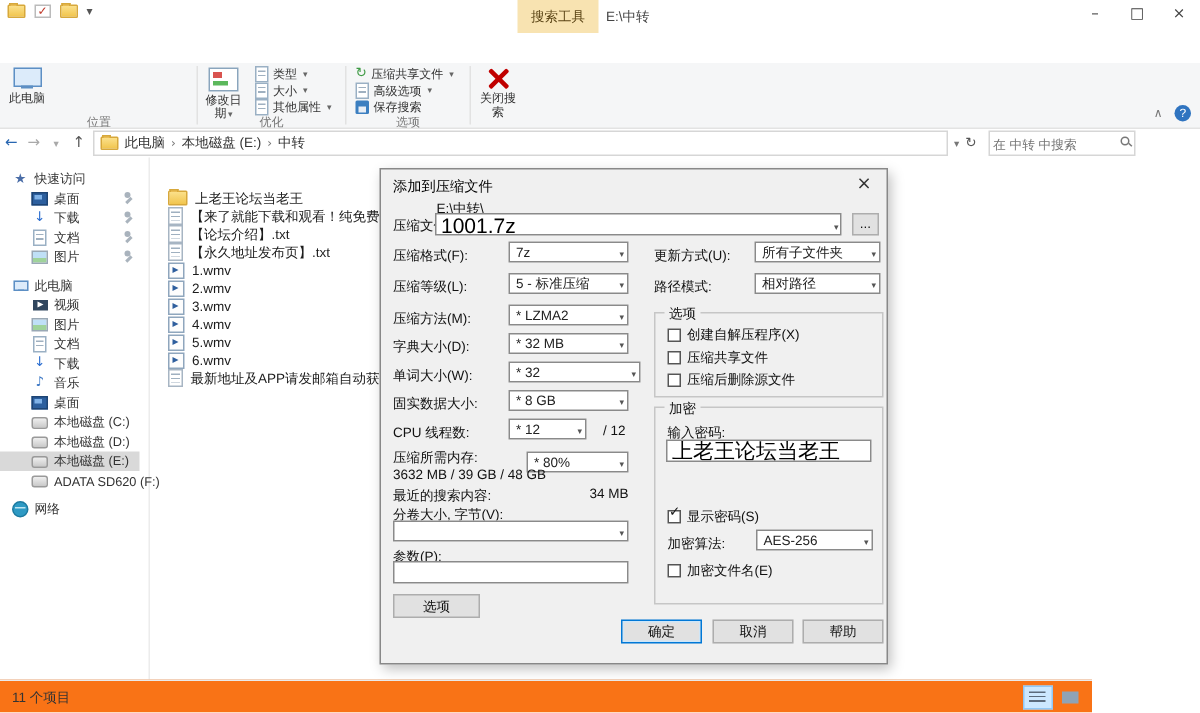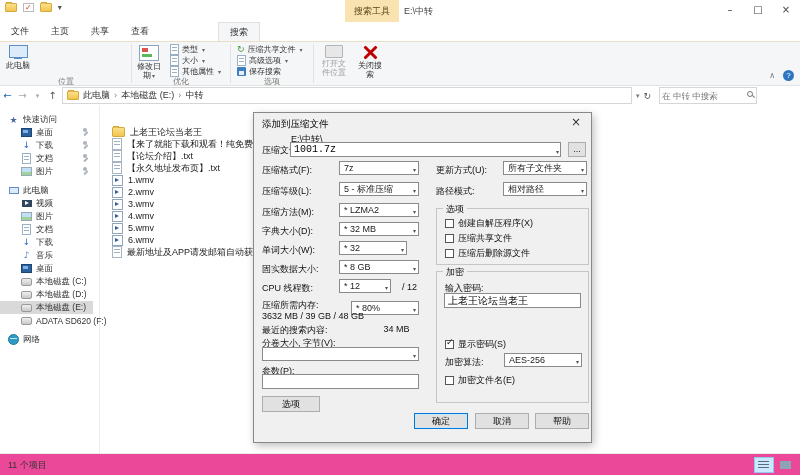--- a/index.html
+++ b/index.html
@@ -117,42 +117,42 @@
   .frow{position:absolute;left:11px;height:12px;display:flex;align-items:center;gap:5px;white-space:nowrap;color:#1c1c1c}
   .f-folder{width:11px;height:8px;background:linear-gradient(#fbe08a,#f1c54e);border:1px solid #d7a83b;border-radius:1px;position:relative}
   .f-folder::before{content:"";position:absolute;top:-2px;left:0;width:4px;height:1px;background:#e9bd55;border:1px solid #d7a83b;border-bottom:none}
   .f-txt{width:8px;height:10px;background:#fff;border:1px solid #a7b5c3;position:relative}
   .f-txt::after{content:"";position:absolute;left:1px;right:1px;top:2px;height:6px;
     background:repeating-linear-gradient(to bottom,#9fb0c0 0 1px,transparent 1px 3px)}
   .f-wmv{width:9px;height:9px;background:#fdfdfd;border:1px solid #8fa6bd;position:relative}
   .f-wmv::after{content:"";position:absolute;left:2px;top:2px;width:0;height:0;border-left:4px solid #2f5f9e;border-top:2.5px solid transparent;border-bottom:2.5px solid transparent}
 
   
-  .statusbar{left:0;top:453px;width:800px;height:22px;border-top:1px solid #eaeaea;background:#ec4899}
+  .statusbar{left:0;top:453px;width:728px;height:22px;border-top:1px solid #eaeaea;background:#f97316}
   .statustext{position:absolute;left:8px;top:5px;color:#333}
   .viewbtns{position:absolute;right:4px;top:3px;display:flex;gap:2px}
   .viewbtn{width:18px;height:14px;border:1px solid transparent;position:relative}
   .viewbtn.active{background:#cce8ff;border-color:#90c8f6}
   .viewbtn .lines{position:absolute;left:3px;top:3px;width:11px;height:8px;
     background:repeating-linear-gradient(to bottom,#5b6b7c 0 1px,transparent 1px 3px)}
   .viewbtn .thumb{position:absolute;left:3px;top:3px;width:11px;height:8px;background:#8fa3b5}
 
   
   .dlg{left:253px;top:112px;width:339px;height:331px;background:#f0f0f0;border:1px solid #888;
     box-shadow:2px 3px 8px rgba(0,0,0,.25);box-sizing:border-box}
   .dlg-title{position:absolute;left:8px;top:5px;font-size:9.5px;color:#000}
   .dlg-close{position:absolute;right:0;top:0;width:30px;height:20px;text-align:center;line-height:19px;
     font-size:12px;color:#333}
   .dlbl{position:absolute;font-size:9px;color:#111;white-space:nowrap}
   .dval{position:absolute;font-size:9px;color:#111;white-space:nowrap}
   .combo{position:absolute;height:14px;background:#fff;border:1px solid #8a8a8a;box-sizing:border-box;
     line-height:12px;padding:0 11px 0 4px;font-size:9px;white-space:nowrap;overflow:hidden}
   .combo .arr{position:absolute;right:2px;top:2px;font-size:6px;color:#555}
   .tbox{position:absolute;height:15px;background:#fff;border:1px solid #8a8a8a;box-sizing:border-box;
-    font-size:10px;padding:0 3px;font-family:Liberation Mono, monospace;outline:none}
+    font-size:14px;padding:0 3px;font-family:Liberation Sans, sans-serif;outline:none}
   .dbtn{position:absolute;height:16px;background:#e1e1e1;border:1px solid #adadad;box-sizing:border-box;
     text-align:center;line-height:14px;font-size:9px;color:#111}
   .dbtn.primary{border:1px solid #0078d7;box-shadow:inset 0 0 0 1px #cfe6f7}
   .gbox{position:absolute;border:1px solid #c6c6c6}
   .gbox .glegend{position:absolute;left:6px;top:-6px;background:#f0f0f0;padding:0 3px;font-size:9px;color:#111}
   .cbrow{position:absolute;display:flex;align-items:center;gap:4px;font-size:9px;color:#111;white-space:nowrap}
   .cb{width:9px;height:9px;background:#fff;border:1px solid #555;position:relative;box-sizing:border-box}
   .cb .tick{position:absolute;left:0px;top:-4px;font-size:9px;color:#1a1a1a}
 </style>
 </head>
@@ -169,27 +169,20 @@
     </div>
     <div class="abs ctxtab">搜索工具</div>
     <div class="abs wtitle">E:\中转</div>
     <div class="abs winbtns">
       <span class="winbtn ico">–</span>
       <span class="winbtn ico">□</span>
       <span class="winbtn ico">×</span>
     </div>
   </div>
 
-  <div class="abs tabsrow">
-    <span class="tab">文件</span>
-    <span class="tab">主页</span>
-    <span class="tab">共享</span>
-    <span class="tab">查看</span>
-    <span class="tab active" style="margin-left:58px">搜索</span>
-  </div>
 
   <div class="abs ribbon">
     <div class="rgroup" style="width:128px">
       <div class="bigbtn">
         <span class="r-pc"></span>
         <span class="txt">此电脑</span>
       </div>
       <div class="glabel">位置</div>
     </div>
     <div class="rsep"></div>
@@ -234,24 +227,20 @@
         </div>
         <div class="srow">
           <span class="r-save"></span>
           <span>保存搜索</span>
         </div>
       </div>
       <div class="glabel">选项</div>
     </div>
     <div class="rsep"></div>
 
-    <div class="bigbtn dis" style="width:38px">
-      <span class="r-openloc"></span>
-      <span class="txt">打开文件位置</span>
-    </div>
     <div class="bigbtn" style="width:34px">
       <span class="r-x"></span>
       <span class="txt">关闭搜索</span>
     </div>
 
     <div class="ribcorner">
       <span class="collapsegl ico">∧</span>
       <span class="helpdot">?</span>
     </div>
   </div>
@@ -468,35 +457,35 @@
     <span class="dlbl" style="left:8px;top:72px">压缩等级(L):</span>
     <div class="combo" style="left:85px;top:69px;width:80px"><span>5 - 标准压缩</span><span class="arr ico">▾</span></div>
 
     <span class="dlbl" style="left:8px;top:93px">压缩方法(M):</span>
     <div class="combo" style="left:85px;top:90px;width:80px"><span>* LZMA2</span><span class="arr ico">▾</span></div>
 
     <span class="dlbl" style="left:8px;top:112px">字典大小(D):</span>
     <div class="combo" style="left:85px;top:109px;width:80px"><span>* 32 MB</span><span class="arr ico">▾</span></div>
 
     <span class="dlbl" style="left:8px;top:131px">单词大小(W):</span>
-    <div class="combo" style="left:85px;top:128px;width:68px"><span>* 32</span><span class="arr ico">▾</span></div>
+    <div class="combo" style="left:85px;top:128px;width:88px"><span>* 32</span><span class="arr ico">▾</span></div>
 
     <span class="dlbl" style="left:8px;top:150px">固实数据大小:</span>
     <div class="combo" style="left:85px;top:147px;width:80px"><span>* 8 GB</span><span class="arr ico">▾</span></div>
 
     <span class="dlbl" style="left:8px;top:169px">CPU 线程数:</span>
     <div class="combo" style="left:85px;top:166px;width:52px"><span>* 12</span><span class="arr ico">▾</span></div>
     <span class="dval" style="left:148px;top:169px">/ 12</span>
 
     <span class="dlbl" style="left:8px;top:186px">压缩所需内存:</span>
     <div class="combo" style="left:97px;top:188px;width:68px"><span>* 80%</span><span class="arr ico">▾</span></div>
     <span class="dval" style="left:8px;top:198px">3632 MB / 39 GB / 48 GB</span>
 
     <span class="dlbl" style="left:8px;top:211px">最近的搜索内容:</span>
-    <span class="dval" style="left:120px;top:211px;width:45px;text-align:center">34 MB</span>
+    <span class="dval" style="left:120px;top:211px;width:45px;text-align:right">34 MB</span>
 
     <span class="dlbl" style="left:8px;top:224px">分卷大小, 字节(V):</span>
     <div class="combo" style="left:8px;top:234px;width:157px"><span></span><span class="arr ico">▾</span></div>
 
     <span class="dlbl" style="left:8px;top:252px">参数(P):</span>
     <input class="tbox" style="left: 8px; top: 261px; width: 157px;">
 
     <div class="dbtn" style="left:8px;top:283px;width:58px">选项</div>
 
     <span class="dlbl" style="left:182px;top:51px">更新方式(U):</span>

